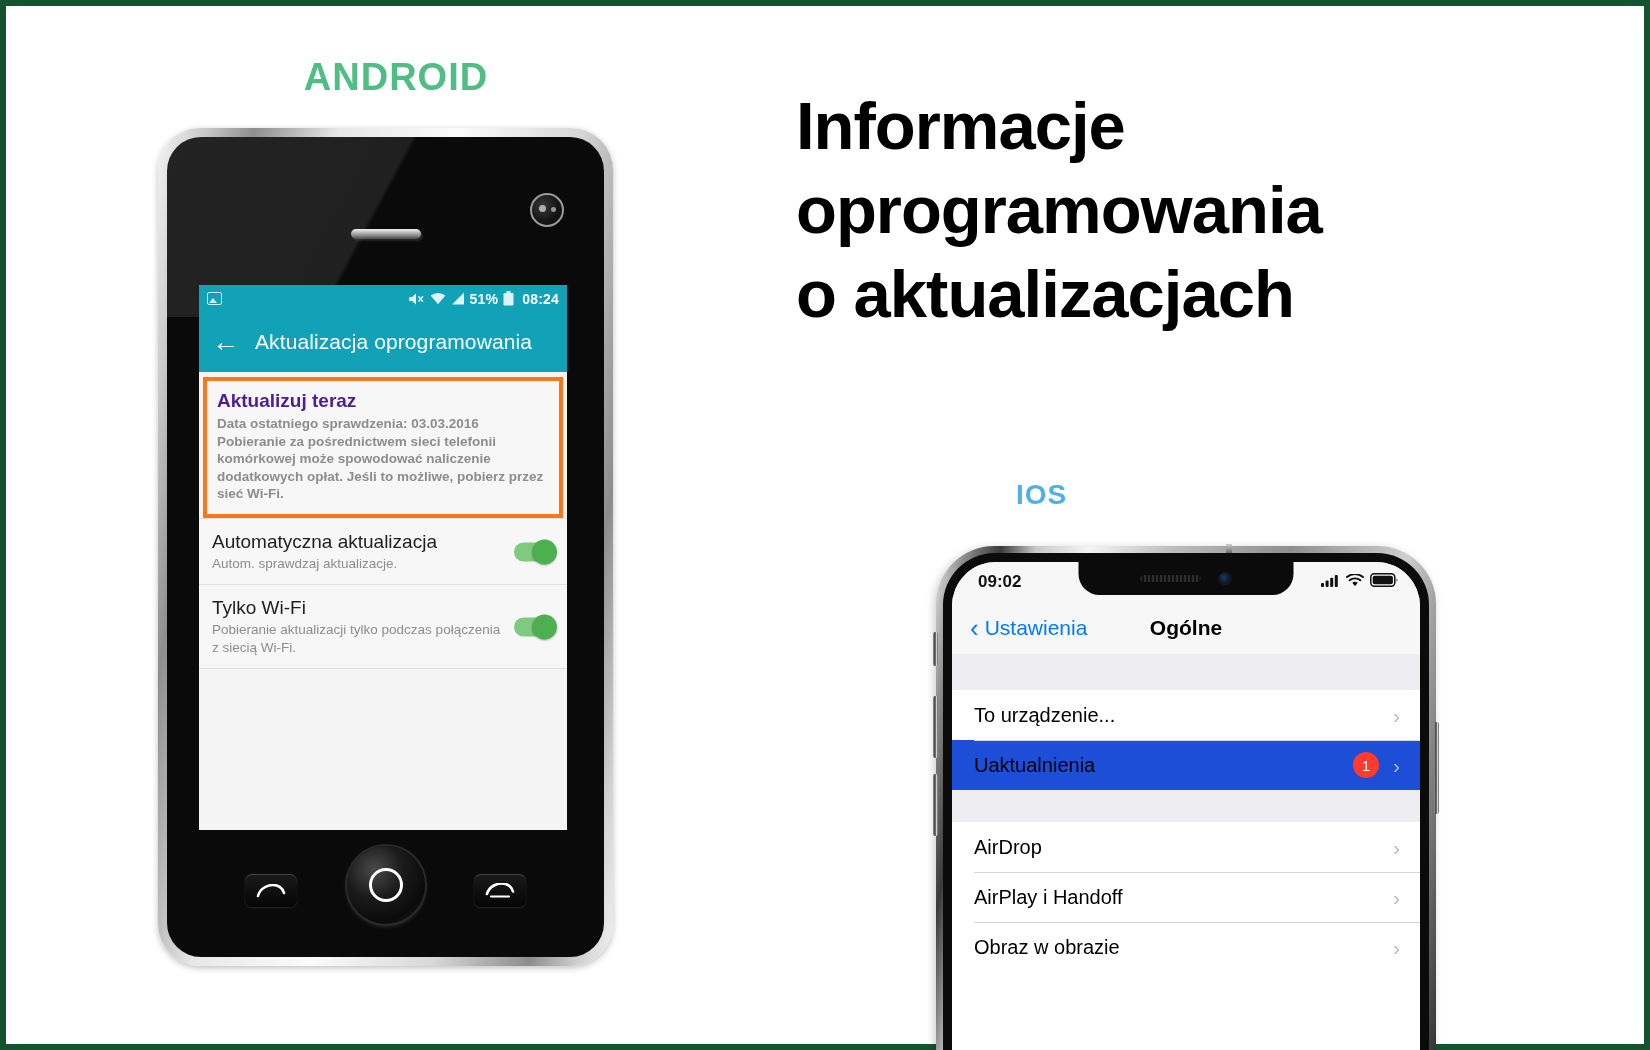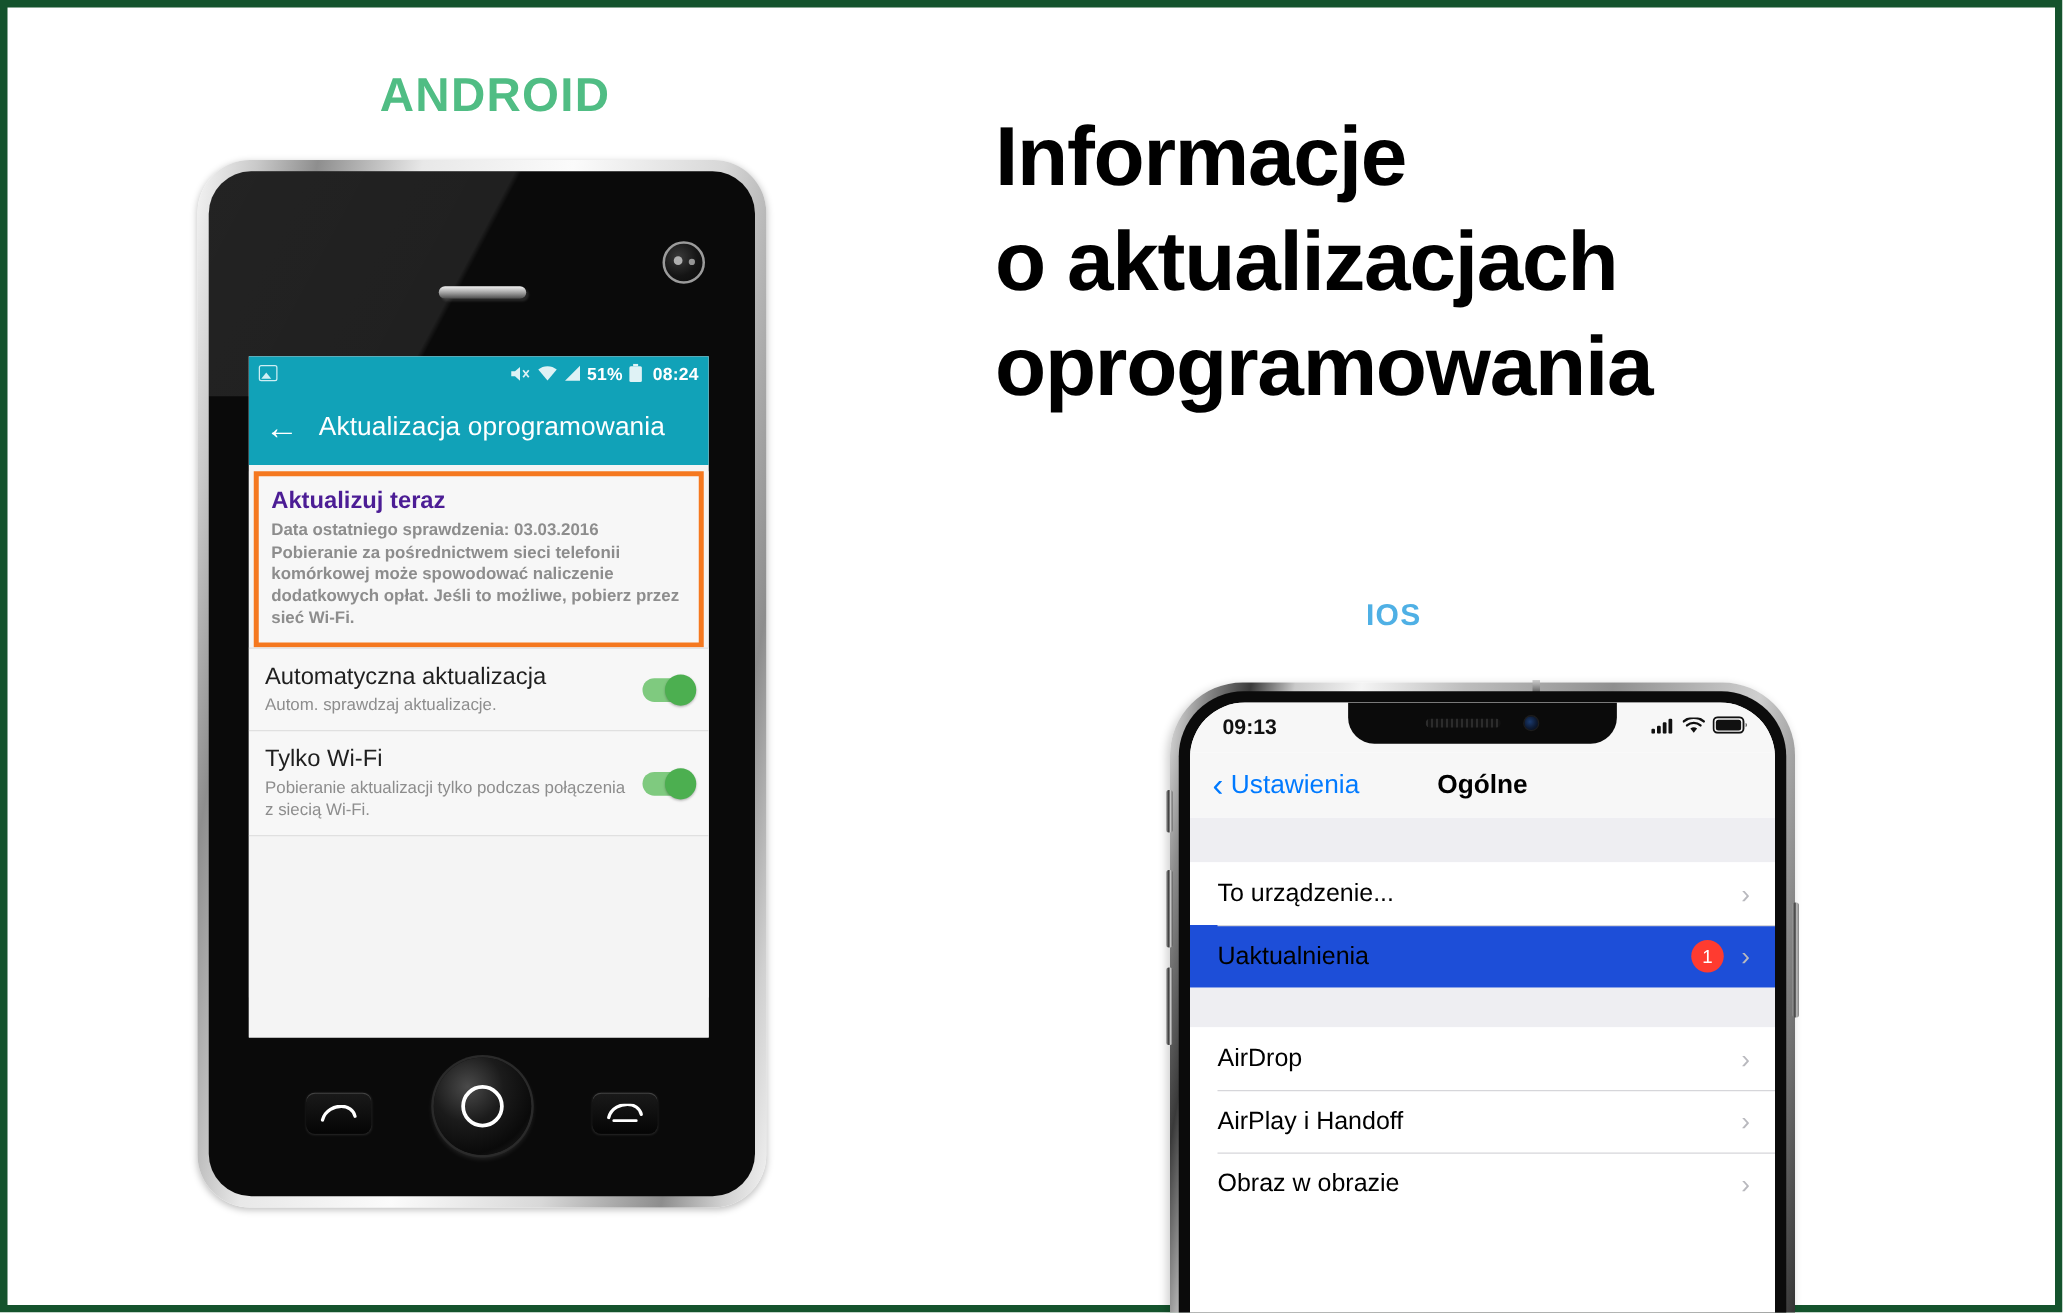--- a/index.html
+++ b/index.html
@@ -21,23 +21,22 @@
     position: absolute;
     left: 0; top: 50px; width: 780px;
     text-align: center;
     font-size: 38px;
     font-weight: bold;
     letter-spacing: 1px;
     color: #50bd84;
   }
   .ios-label {
     position: absolute;
-    left: 954px; top: 473px; width: 310px;
-    text-align: center;
-    font-size: 24px;
+    left: 1010px; top: 473px; width: 310px;
+    font-size: 28px;
     font-weight: bold;
     letter-spacing: 1px;
     color: #4fb0e5;
   }
   .main-title {
     position: absolute;
     left: 790px; top: 78px; width: 820px;
     text-align: left;
     color: #000000;
     font-weight: bold;
@@ -303,22 +302,22 @@
 </style>
 </head>
 <body>
 
 <div class="page">
 
   <div class="android-label">ANDROID</div>
 
   <div class="main-title">
     <span class="ln">Informacje</span>
+    <span class="ln">oprogramowania</span>
     <span class="ln">o aktualizacjach</span>
-    <span class="ln">oprogramowania</span>
   </div>
 
   <div class="ios-label">IOS</div>
 
   <div class="android-phone">
     <div class="android-body">
       <div class="android-gloss"></div>
       <div class="and-cam"></div>
       <div class="and-speaker"></div>
 
@@ -410,21 +409,21 @@
 
     <div class="ios-body">
       <div class="ios-screen">
 
         <div class="ios-notch">
           <span class="notch-speaker"></span>
           <span class="notch-cam"></span>
         </div>
 
         <div class="ios-statusbar">
-          <span>09:13</span>
+          <span>09:02</span>
           <span class="ios-sb-right">
             <span>
               <svg width="19" height="13" viewBox="0 0 19 13">
                 <rect x="0" y="9" width="3" height="4" rx="1" fill="#111"></rect>
                 <rect x="4.6" y="6.5" width="3" height="6.5" rx="1" fill="#111"></rect>
                 <rect x="9.2" y="3.8" width="3" height="9.2" rx="1" fill="#111"></rect>
                 <rect x="13.8" y="1" width="3" height="12" rx="1" fill="#111"></rect>
               </svg>
             </span>
             <span>

